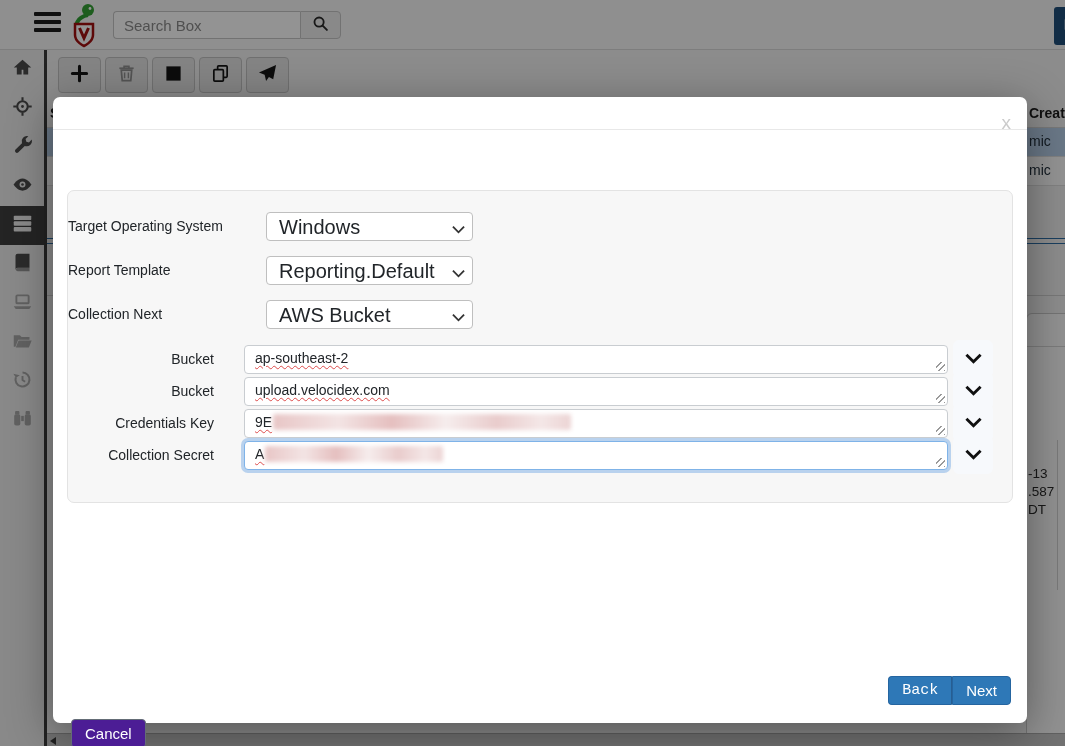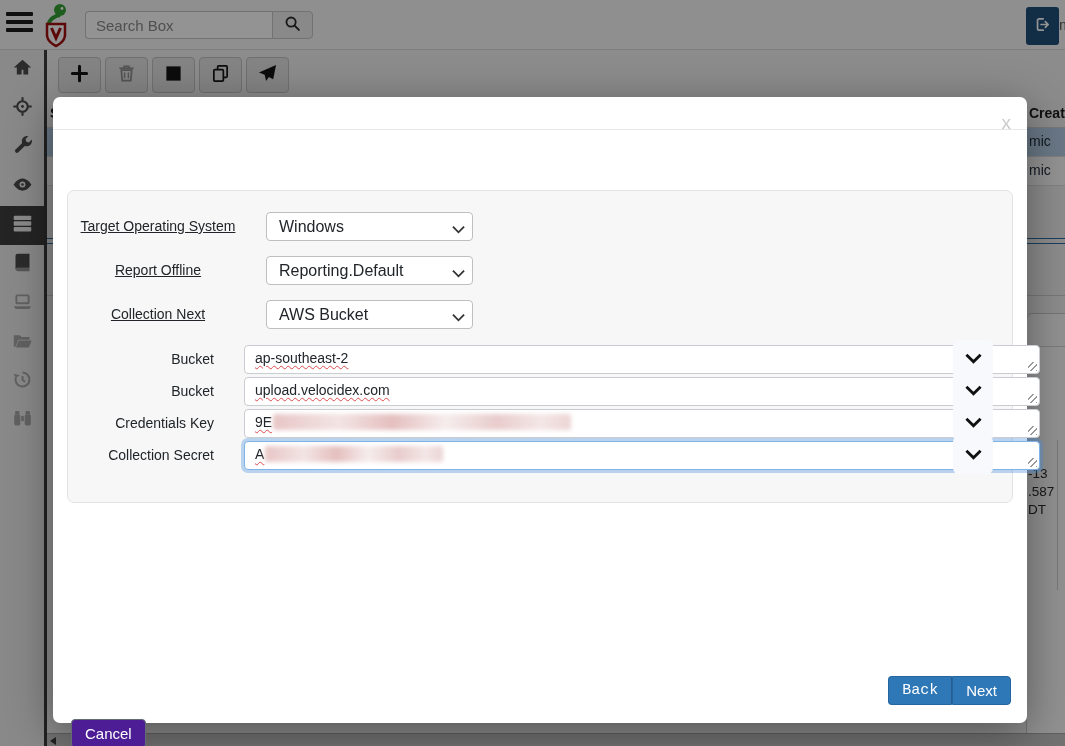--- a/index.html
+++ b/index.html
@@ -1,18 +1,18 @@
 <!DOCTYPE html>
 <html><head>
 <meta charset="utf-8">
 <style>
   * { margin:0; padding:0; box-sizing:border-box; }
   html,body { width:1065px; height:746px; overflow:hidden; }
   body { font-family:"Liberation Sans", sans-serif; background:#fff; }
-  .abs { position:absolute; }
+  .abs { position:absolute;margin-left:28px; }
   #app { position:relative; width:1065px; height:746px; overflow:hidden; background:#f1f1f1; }
 
   
   #topbar { position:absolute; left:0; top:0; width:1065px; height:50px; background:#f7f7f7; border-bottom:1px solid #d8d8d8; z-index:1; }
   #hamburger { left:6px; top:12px; width:27px; height:26px; cursor:pointer; }
   #hamburger span { display:block; height:4px; background:#1d1d1d; border-radius:1px; margin-bottom:4px; }
   #logo { left:39px; top:2px; width:36px; height:47px; }
   #searchwrap { left:85px; top:11px; height:28px; display:flex; }
   #search-input { width:187px; height:28px; border:1px solid #c4c4c4; border-right:none; border-radius:4px 0 0 4px; background:#fdfdfd; padding:0 10px; font-size:15px; color:#333; font-family:"Liberation Sans",sans-serif; }
   #search-input::placeholder { color:#8a8a8a; }
@@ -51,28 +51,28 @@
   
   #backdrop { position:absolute; inset:0; background:rgba(0,0,0,.42); z-index:5; }
   #modal { position:absolute; left:53px; top:97px; width:974px; height:626px; background:#fff; border-radius:7px; box-shadow:0 10px 45px rgba(0,0,0,.4); z-index:6; }
   #modal-header { position:relative; padding:20px 16px 12px 16px; border-bottom:1px solid #e8e8e8; }
   #modal-title { font-size:27px; font-weight:400; color:#2f2f2f; letter-spacing:-.2px; }
   #modal-subtitle { font-size:12px; font-style:italic; color:#333; margin-top:3px; }
   #modal-close { position:absolute; right:16px; top:16px; font-size:19px; color:#cbcbcb; background:none; border:none; cursor:pointer; line-height:1; font-family:"Liberation Sans",sans-serif; }
 
   #form-panel { position:absolute; left:14px; top:93px; width:946px; height:313px; background:#f7f7f7; border:1px solid #e3e3e3; border-radius:7px; }
   .sel-row { position:absolute; left:0; height:29px; }
-  .sel-label { position:absolute; left:0; width:180px; text-align:center; font-size:14px; color:#212529; line-height:29px;text-decoration:underline; }
+  .sel-label { position:absolute; left:0; width:180px; text-align:left; font-size:14px; color:#212529; line-height:29px; }
   .sel-wrap { position:absolute; left:198px; width:207px; height:29px; }
-  .sel-wrap select { width:100%; height:29px; border:1px solid #bfbfbf; border-radius:4px; background:#fff; font-size:16px; color:#212529; padding:0 26px 0 12px; appearance:none; -webkit-appearance:none; font-family:"Liberation Sans",sans-serif; cursor:pointer; }
+  .sel-wrap select { width:100%; height:29px; border:1px solid #bfbfbf; border-radius:4px; background:#fff; font-size:20px; color:#212529; padding:0 26px 0 12px; appearance:none; -webkit-appearance:none; font-family:"Liberation Sans",sans-serif; cursor:pointer; }
   .sel-chevron { position:absolute; right:8px; top:8px; pointer-events:none; color:#333; }
 
   .fld-row { position:absolute; left:0; height:29px; }
   .fld-label { position:absolute; left:0; width:146px; text-align:right; font-size:14px; color:#212529; line-height:29px; }
-  .textbox { position:absolute; left:176px; width:796px; height:29px; background:#fff; border:1px solid #c9cdd1; border-radius:4px; padding:4px 10px 0 10px; font-size:14px; color:#212529; cursor:text; overflow:hidden; white-space:nowrap; }
+  .textbox { position:absolute; left:176px; width:704px; height:29px; background:#fff; border:1px solid #c9cdd1; border-radius:4px; padding:4px 10px 0 10px; font-size:14px; color:#212529; cursor:text; overflow:hidden; white-space:nowrap; }
   .textbox.focused { border-color:#7fb3e8; box-shadow:0 0 0 3px rgba(70,140,220,.35); }
   .squiggle { text-decoration:underline; text-decoration-style:wavy; text-decoration-color:#dd4b4b; text-decoration-thickness:1px; text-underline-offset:2px; }
   .redaction { display:inline-block; vertical-align:middle; height:16px; margin:-3px 0 0 1px; border-radius:2px; filter:blur(2px);
     background:linear-gradient(90deg,#e8c6c6,#f3e4e4 22%,#e5bfbf 40%,#f6eded 58%,#e9cccc 75%,#f4e7e7 90%,#ecd4d4); }
   .redaction.key { width:298px; }
   .redaction.secret { width:178px; }
   .resize-grip { position:absolute; right:2px; bottom:2px; width:9px; height:9px;
     background:repeating-linear-gradient(135deg, transparent 0 3px, #9a9a9a 3px 4.5px); cursor:nwse-resize; }
   .drop-btn { position:absolute; left:885px; width:40px; height:38px; top:-5px; background:#f7f9fc; border:none; border-radius:6px; display:flex; align-items:center; justify-content:center; color:#101010; cursor:pointer; }
 
@@ -269,21 +269,21 @@
       <div class="sel-row" style="top:21px">
         <label class="sel-label">Target Operating System</label>
         <div class="sel-wrap">
           <select><option>Windows</option></select>
           <span class="sel-chevron"><svg viewBox="0 0 14 9" width="13" height="9">
                 <path d="M1 1.5 7 7.5 13 1.5" fill="none" stroke="currentColor" stroke-width="2"></path>
               </svg></span>
         </div>
       </div>
       <div class="sel-row" style="top:65px">
-        <label class="sel-label">Report Offline</label>
+        <label class="sel-label">Report Template</label>
         <div class="sel-wrap">
           <select><option>Reporting.Default</option></select>
           <span class="sel-chevron"><svg viewBox="0 0 14 9" width="13" height="9">
                 <path d="M1 1.5 7 7.5 13 1.5" fill="none" stroke="currentColor" stroke-width="2"></path>
               </svg></span>
         </div>
       </div>
       <div class="sel-row" style="top:109px">
         <label class="sel-label">Collection Next</label>
         <div class="sel-wrap">

